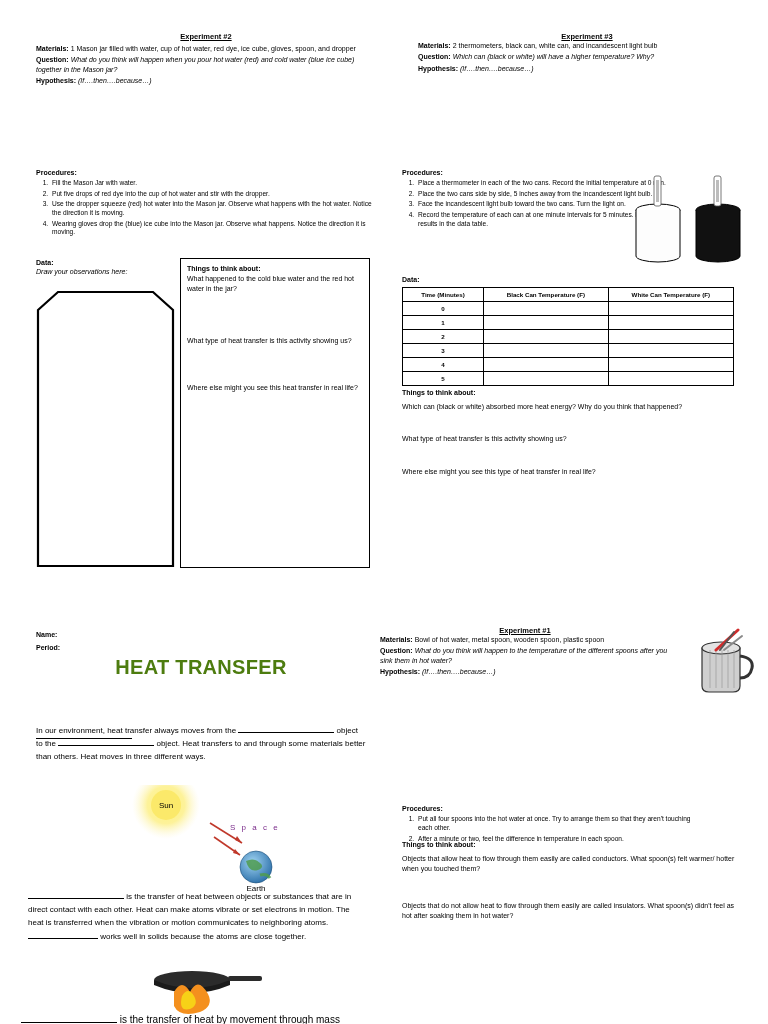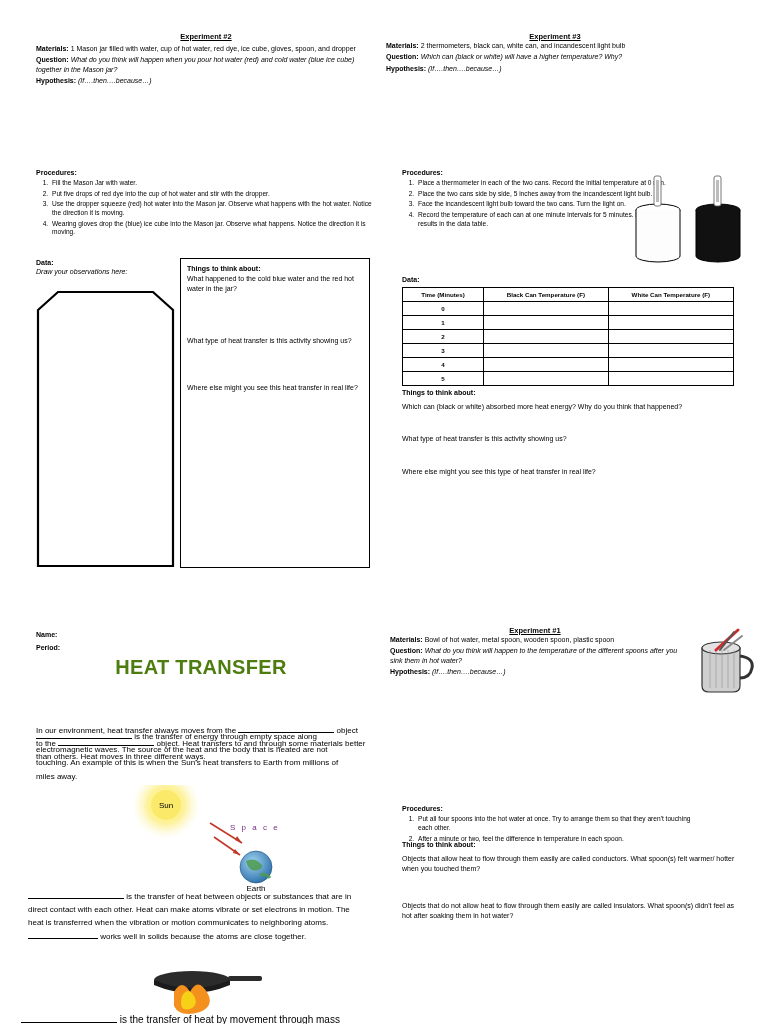--- a/index.html
+++ b/index.html
@@ -26,21 +26,21 @@
   #exp2-proc{position:absolute;left:36px;top:168px;width:340px;}
   #exp2-data{position:absolute;left:36px;top:258px;width:340px;}
   #draw-box{position:absolute;left:36px;top:290px;width:139px;height:278px;}
   #draw-box svg{display:block;}
   #think2{position:absolute;left:180px;top:258px;width:190px;height:310px;border:1.2px solid #000;padding:5px 6px;box-sizing:border-box;font-size:7px;line-height:1.45;}
   #think2 .q{margin-top:0;}
   #think2 .q2{margin-top:42px;}
   #think2 .q3{margin-top:36px;}
 
   
-  #exp3{left:386px;top:32px;width:338px;}
+  #exp3{left:418px;top:32px;width:338px;}
   #exp3-proc{position:absolute;left:402px;top:168px;width:270px;}
   #exp3-data{position:absolute;left:402px;top:275px;width:338px;}
   table.cans{border-collapse:collapse;width:332px;margin-top:3px;font-size:6.2px;}
   table.cans th,table.cans td{border:1px solid #000;height:11px;}
   table.cans th{font-weight:bold;text-align:center;padding:1px;line-height:1.15;}
   table.cans td.tcol{text-align:center;font-weight:bold;width:78px;}
   #think3{position:absolute;left:402px;top:388px;width:345px;font-size:7px;line-height:1.5;}
   #think3 .q{margin-top:22px;}
 
   
@@ -50,21 +50,21 @@
   #nameblk{position:absolute;left:36px;top:628px;font-size:7px;line-height:1.9;font-weight:bold;}
   #heat-title{position:absolute;left:36px;top:656px;width:330px;text-align:center;color:#e8191c;font-weight:bold;font-size:20px;letter-spacing:0.3px;}
   #para1{position:absolute;left:36px;top:724px;width:330px;font-size:8px;line-height:1.65;}
   #para2{position:absolute;left:36px;top:730px;width:315px;font-size:8px;line-height:1.65;}
   #sunfig{position:absolute;left:110px;top:785px;width:230px;height:110px;text-align:center;}
   #para3{position:absolute;left:28px;top:890px;width:330px;font-size:8px;line-height:1.65;}
   #panfig{position:absolute;left:130px;top:960px;width:140px;height:60px;}
   #para4{position:absolute;left:21px;top:1014px;width:330px;font-size:10px;}
 
   
-  #exp1{position:absolute;left:390px;top:626px;width:290px;}
+  #exp1{position:absolute;left:380px;top:626px;width:290px;}
   #exp1-proc{position:absolute;left:402px;top:804px;width:300px;}
   #think1{position:absolute;left:402px;top:840px;width:340px;font-size:7px;line-height:1.5;}
   #think1 .q{margin-top:26px;}
   #mugfig{position:absolute;left:690px;top:628px;width:70px;height:70px;}
 
   .blank{display:inline-block;border-bottom:1px solid #000;width:96px;}
   .blank-s{display:inline-block;border-bottom:1px solid #000;width:70px;}
 </style>
 </head>
 <body>
@@ -221,21 +221,21 @@
     <div><span>Period:</span></div>
   </div>
 
   <div id="heat-title" style="color: #4d7c0f;">HEAT TRANSFER</div>
 
   <div id="para1">
     <span>In our environment, heat transfer always moves from the </span><span class="blank"></span><span> object to the </span><span class="blank"></span><span> object.  Heat transfers to and through some materials better than others.  Heat moves in three different ways.</span>
   </div>
 
   <div id="para2">
-    <span class="blank"></span><span> is the transfer of energy through empty space along electromagnetic waves.   The source of the heat and the body that is heated are not touching.  An example of this is when the Sun's heat transfers to Earth from millions of miles away.</span>
+    <span class="blank"></span>
   </div>
 
   <div id="sunfig">
     <svg width="230" height="110" viewBox="0 0 230 110">
       <defs>
         <radialGradient id="sunglow" cx="50%" cy="50%" r="50%">
           <stop offset="0%" stop-color="#fff27a"></stop>
           <stop offset="55%" stop-color="#fdf29a"></stop>
           <stop offset="100%" stop-color="#fdf8d8" stop-opacity="0"></stop>
         </radialGradient>

